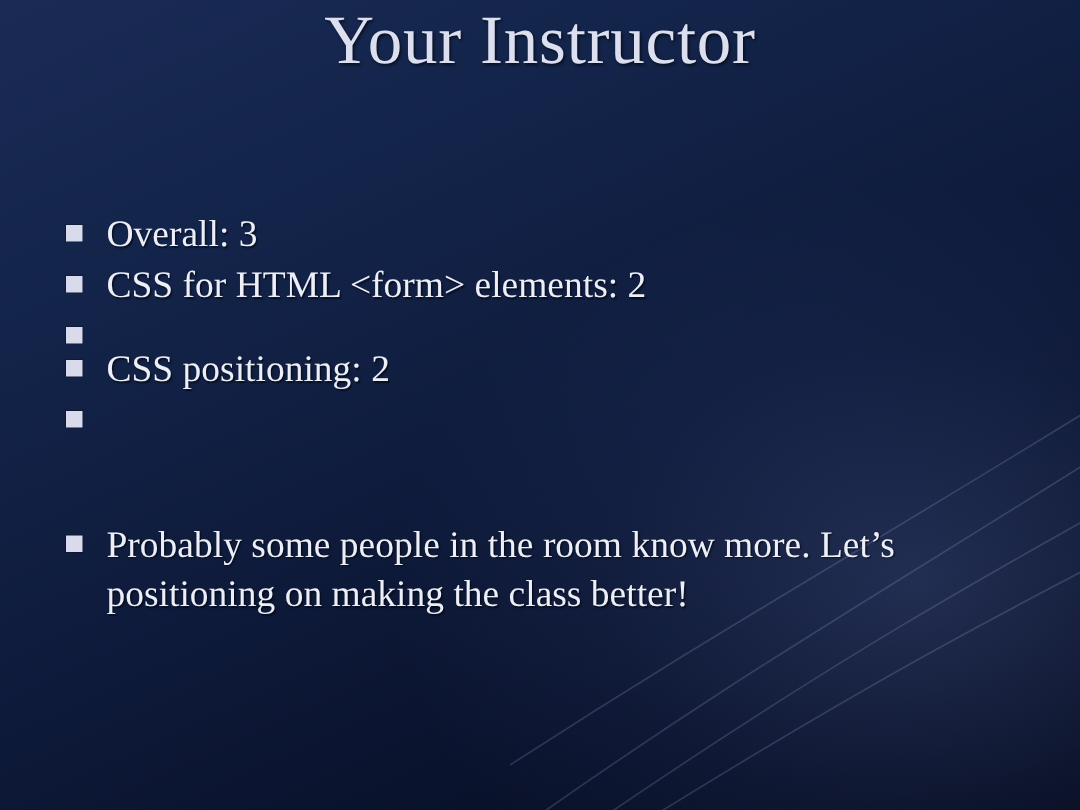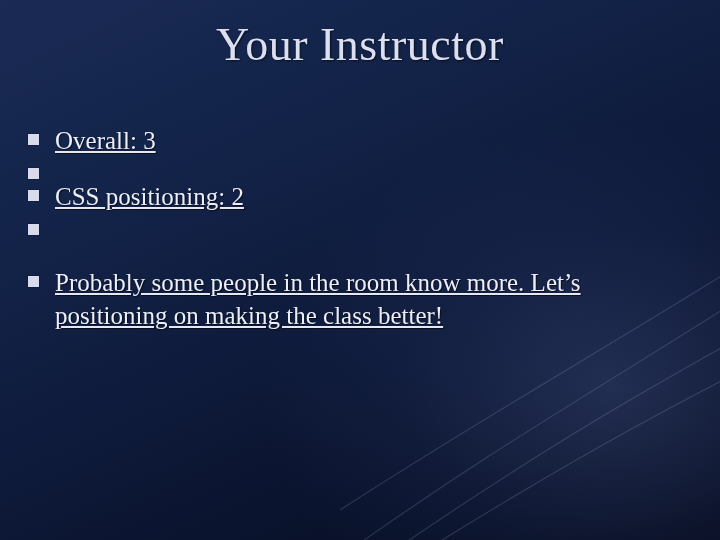--- a/index.html
+++ b/index.html
@@ -39,35 +39,33 @@
   }
   .swoosh path {
     fill: none;
     stroke: #9aa8d8;
     stroke-width: 1.1;
   }
   .title {
     text-align: center;
     font-size: 46px;
     color: #dcdff0;
-    padding-top: 18px;
     letter-spacing: 0.5px;
     text-shadow: 1px 1px 2px rgba(0,0,0,0.6);
   }
   .content {
     position: absolute;
     left: 28px;
     top: 124px;
     right: 28px;
   }
   ul.bullets {
     list-style: none;
-    margin: 0;
+    margin: 16px;
     padding: 0;
-    text-decoration: underline;
   }
   ul.bullets li {
     display: flex;
     align-items: flex-start;
     margin: 0 0 1px 0;
     line-height: 1.32;
   }
   .sq {
     flex: 0 0 auto;
     width: 11px;
@@ -101,20 +99,24 @@
   <div class="title">Your Instructor</div>
 
   <div class="content">
     <ul class="bullets">
       <li>
         <span class="sq"></span>
         <span class="txt">Overall:  3</span>
       </li>
       <li>
         <span class="sq"></span>
+        <span class="txt">CSS for HTML &lt;form&gt; elements: 2</span>
+      </li>
+      <li>
+        <span class="sq"></span>
       </li>
       <li>
         <span class="sq"></span>
         <span class="txt">CSS positioning:  2</span>
       </li>
       <li>
         <span class="sq"></span>
       </li>
     </ul>
 

